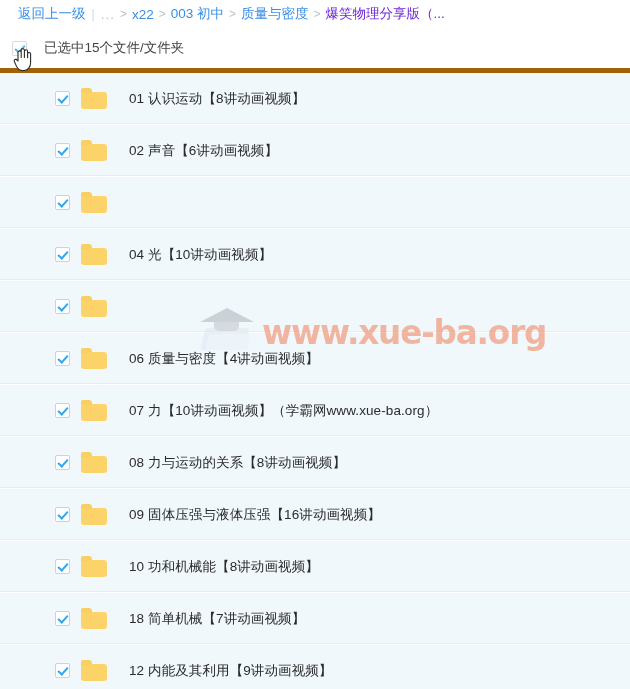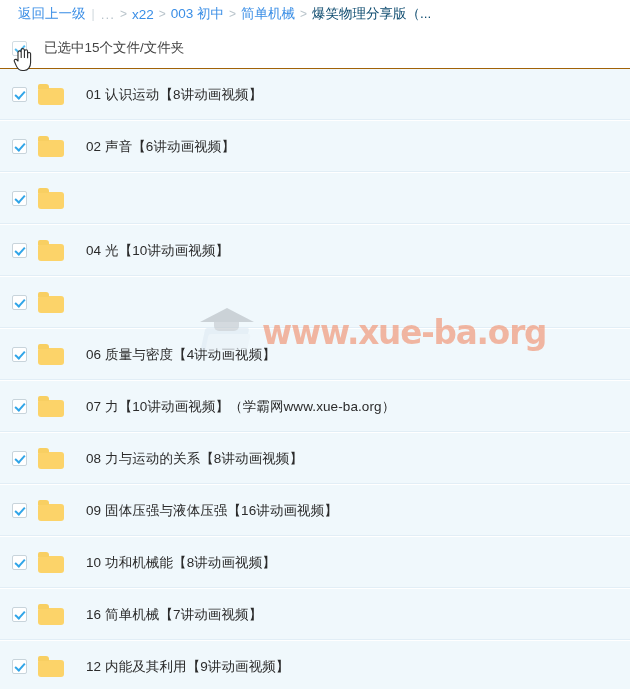--- a/index.html
+++ b/index.html
@@ -41,31 +41,31 @@
     color: #b9c4cb;
     margin: 0 5px;
     font-size: 12px;
   }
   .crumb-ellipsis {
     color: #b9c4cb;
     cursor: pointer;
     letter-spacing: 1px;
   }
   .crumb-current {
-    color: #0c4a6e;
+    color: #6d28d9;
   }
 
   
   #selectall-bar {
     height: 40px;
     display: flex;
     align-items: center;
     background: #ffffff;
     position: relative;
-    border-bottom: 1px solid #a16207;
+    border-bottom: 5px solid #a16207;
   }
   .cb-cell {
     width: 38px;
     min-width: 38px;
     display: flex;
     align-items: center;
     justify-content: center;
   }
   .checkbox {
     width: 15px;
@@ -106,20 +106,21 @@
   }
   .file-row {
     height: 51px;
     display: flex;
     align-items: center;
     background: #f0f8fc;
     border-bottom: 1px solid #ffffff;
     box-shadow: inset 0 -1px 0 #e2eef6;
     position: relative;
     cursor: default;
+    padding-left: 43px;
   }
   .folder-cell {
     width: 40px;
     min-width: 40px;
     display: flex;
     align-items: center;
     justify-content: flex-start;
   }
   .folder-icon {
     width: 26px;
@@ -236,21 +237,21 @@
 
 <div id="breadcrumb">
   <span class="crumb-link">返回上一级</span>
   <span class="crumb-divider">|</span>
   <span class="crumb-ellipsis">...</span>
   <span class="crumb-sep">&gt;</span>
   <span class="crumb-link">x22</span>
   <span class="crumb-sep">&gt;</span>
   <span class="crumb-link">003 初中</span>
   <span class="crumb-sep">&gt;</span>
-  <span class="crumb-link">简单机械</span>
+  <span class="crumb-link">质量与密度</span>
   <span class="crumb-sep">&gt;</span>
   <span class="crumb-current">爆笑物理分享版（...</span>
 </div>
 
 <div id="selectall-bar">
   <div class="cb-cell">
     <div class="checkbox header-cb checked"></div>
   </div>
   <span id="selectall-label">已选中15个文件/文件夹</span>
 </div>
@@ -377,21 +378,21 @@
     <div class="file-row">
       <div class="cb-cell">
         <div class="checkbox checked"></div>
       </div>
       <div class="folder-cell">
         <span class="folder-icon">
           <span class="body"></span>
           <span class="tab"></span>
         </span>
       </div>
-      <span class="file-name">16 简单机械【7讲动画视频】</span>
+      <span class="file-name">18 简单机械【7讲动画视频】</span>
     </div>
     <div class="file-row">
       <div class="cb-cell">
         <div class="checkbox checked"></div>
       </div>
       <div class="folder-cell">
         <span class="folder-icon">
           <span class="body"></span>
           <span class="tab"></span>
         </span>

